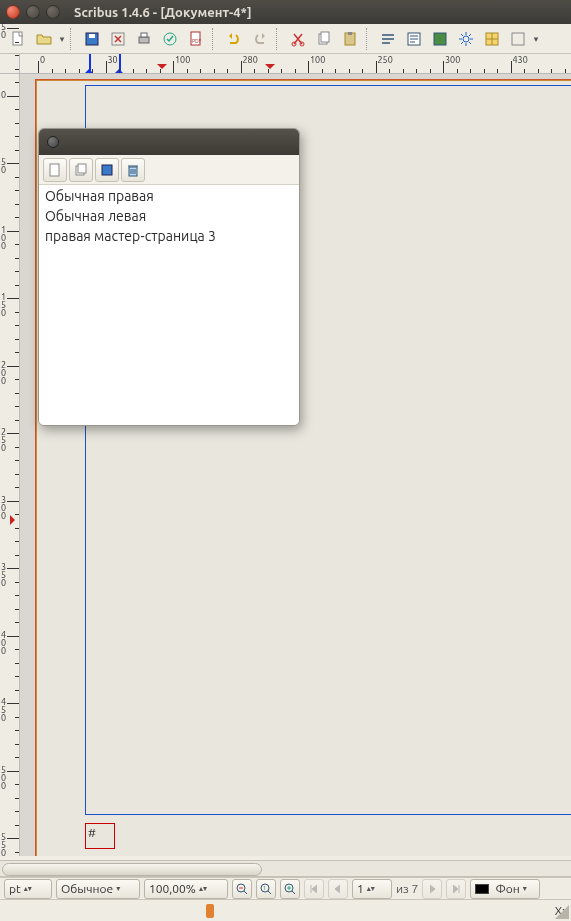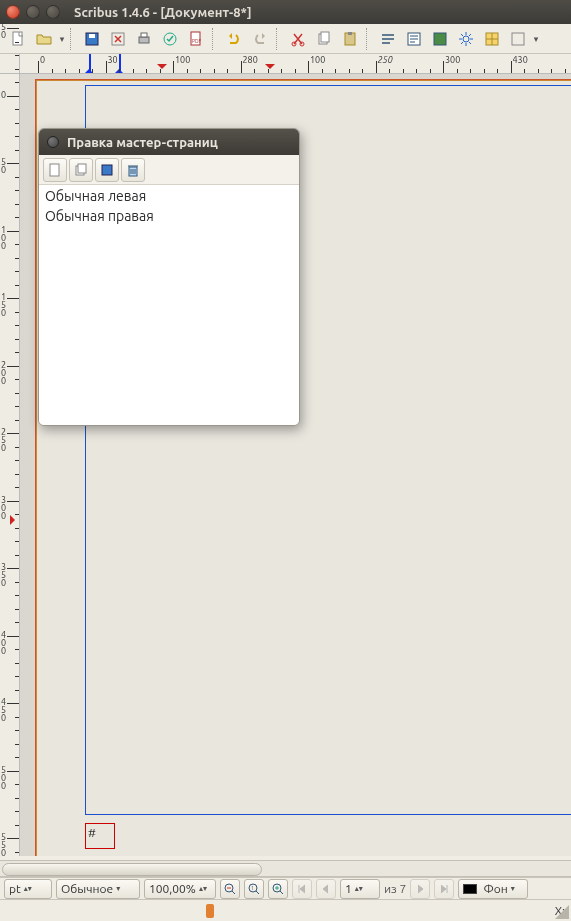--- a/index.html
+++ b/index.html
@@ -77,21 +77,21 @@
 
   .swatch { width:14px; height:10px; background:#000; border:1px solid #444; display:inline-block; margin-right:3px; }
 </style>
 </head>
 <body>
 
 <div class="titlebar">
   <span class="win-btn win-close"></span>
   <span class="win-btn win-min"></span>
   <span class="win-btn win-max"></span>
-  <span style="margin-left:8px">Scribus 1.4.6 - [Документ-8*]</span>
+  <span style="margin-left:8px">Scribus 1.4.6 - [Документ-4*]</span>
 </div>
 
 <div class="toolbar">
   <div class="tbtn">
       <svg viewBox="0 0 16 16">
         <rect x="3" y="1" width="9" height="13" fill="#fff" stroke="#888"></rect>
         <path d="M9 1v4h4" fill="none" stroke="#888"></path>
       </svg>
     </div>
   <div class="tbtn">
@@ -232,21 +232,21 @@
       <div class="tick minor" style="left: 247.5px;"></div>
       <div class="tick minor" style="left: 261px;"></div>
       <div class="tick minor" style="left: 274.5px;"></div>
       <div class="tick major" style="left: 288px;"></div>
       <div class="label" style="left: 290px;">100</div>
       <div class="tick minor" style="left: 301.5px;"></div>
       <div class="tick minor" style="left: 315px;"></div>
       <div class="tick minor" style="left: 328.5px;"></div>
       <div class="tick minor" style="left: 342px;"></div>
       <div class="tick major" style="left: 355.5px;"></div>
-      <div class="label" style="left: 357.5px; font-style: italic;">250</div>
+      <div class="label" style="left: 357.5px;">250</div>
       <div class="tick minor" style="left: 369px;"></div>
       <div class="tick minor" style="left: 382.5px;"></div>
       <div class="tick minor" style="left: 396px;"></div>
       <div class="tick minor" style="left: 409.5px;"></div>
       <div class="tick major" style="left: 423px;"></div>
       <div class="label" style="left: 425px;">300</div>
       <div class="tick minor" style="left: 436.5px;"></div>
       <div class="tick minor" style="left: 450px;"></div>
       <div class="tick minor" style="left: 463.5px;"></div>
       <div class="tick minor" style="left: 477px;"></div>
@@ -399,21 +399,20 @@
       <div class="frame">
           <span>#</span>
         </div>
     </div>
   </div>
 </div>
 
 <div class="panel">
   <div class="panel-title">
     <span class="close-dot"></span>
-    <span>Правка мастер-страниц</span>
   </div>
   <div class="panel-tb">
     <div class="pbtn">
         <svg viewBox="0 0 14 14">
           <rect x="2" y="1" width="9" height="12" fill="#fff" stroke="#888"></rect>
         </svg>
       </div>
     <div class="pbtn">
         <svg viewBox="0 0 14 14">
           <rect x="2" y="3" width="8" height="9" fill="#fff" stroke="#888"></rect>
@@ -427,39 +426,40 @@
       </div>
     <div class="pbtn">
         <svg viewBox="0 0 14 14">
           <rect x="3" y="4" width="8" height="9" fill="#b8d8f5" stroke="#357"></rect>
           <path d="M2 3h10" stroke="#357"></path>
           <path d="M5 6v5M7 6v5M9 6v5" stroke="#357"></path>
         </svg>
       </div>
   </div>
   <div class="panel-list" id="panelList">
+      <div class="item">Обычная правая</div>
       <div class="item">Обычная левая</div>
-      <div class="item">Обычная правая</div>
+      <div class="item">правая мастер-страница 3</div>
     </div>
 </div>
 
 <div class="hscroll">
   <div class="thumb"></div>
 </div>
 
 <div class="status">
   <div class="combo" style="width:48px">
       <span>pt</span>
       <span class="dd">▴▾</span>
     </div>
   <div class="combo" style="width:84px">
       <span>Обычное</span>
       <span class="dd">▾</span>
     </div>
-  <div class="combo" style="width:72px">
+  <div class="combo" style="width:84px">
       <span>100,00%</span>
       <span class="dd">▴▾</span>
     </div>
   <div class="sbtn">
       <svg viewBox="0 0 12 12">
         <circle cx="5" cy="5" r="4" fill="none" stroke="#357"></circle>
         <path d="M8 8l3 3" stroke="#357"></path>
         <path d="M3 5h4" stroke="#c33"></path>
       </svg>
     </div>

